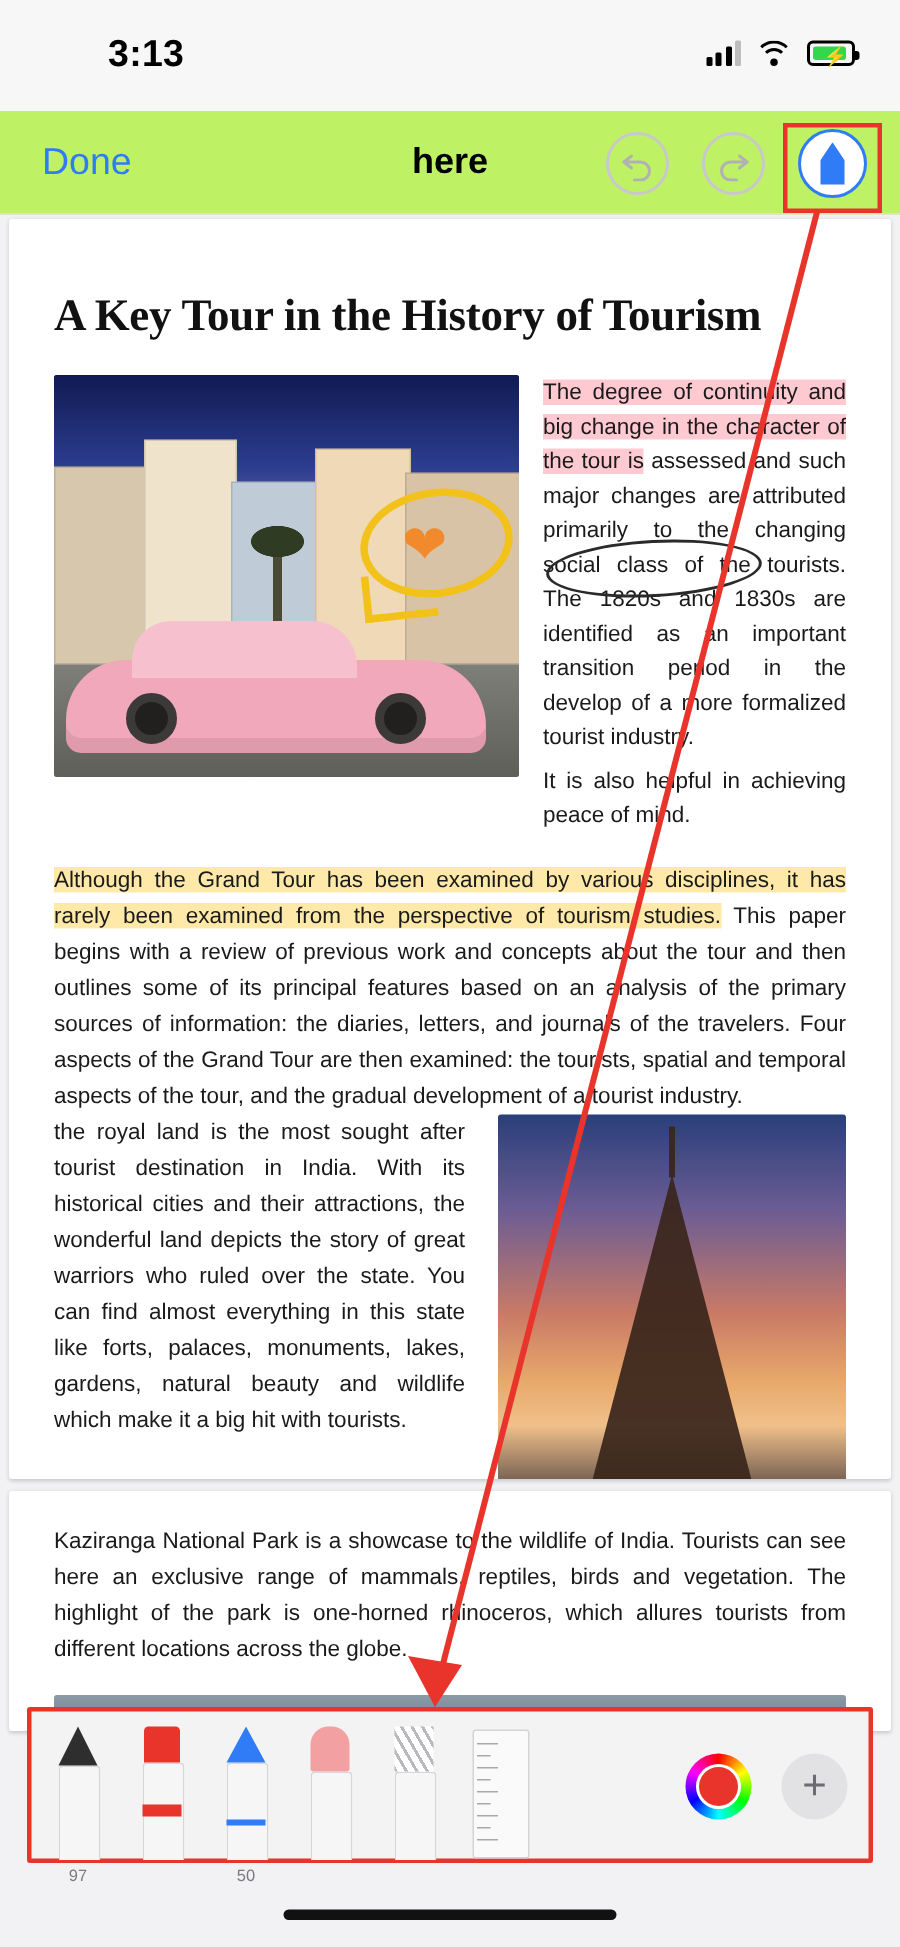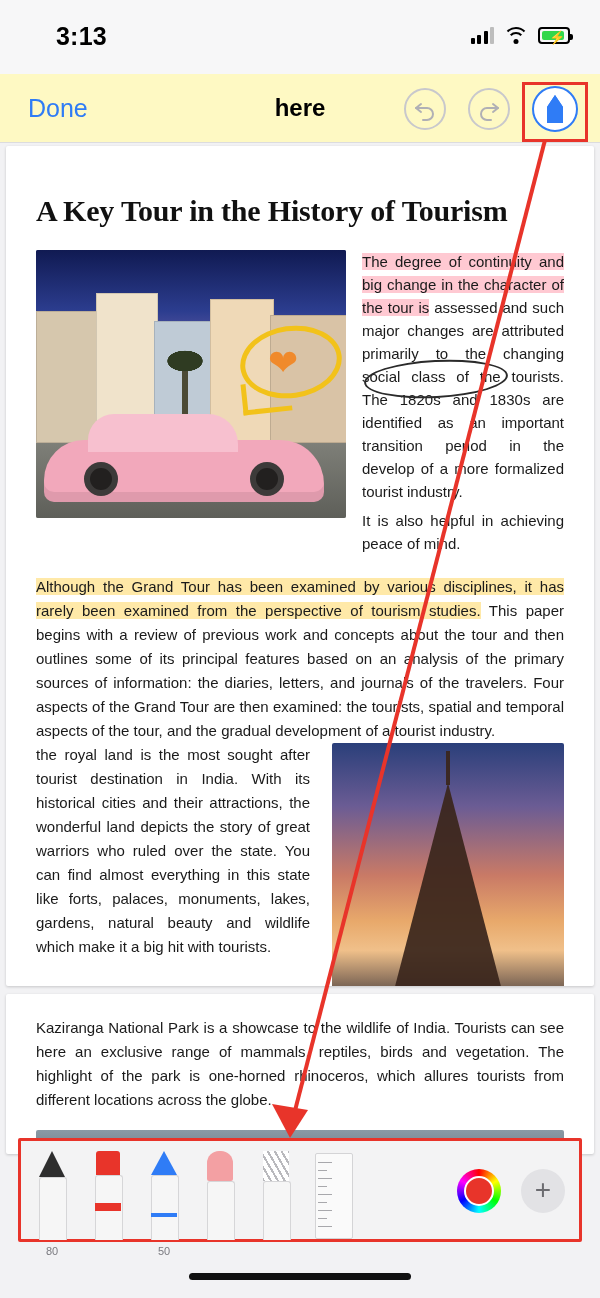--- a/index.html
+++ b/index.html
@@ -22,21 +22,21 @@
 
   
   .statusbar {
     position: absolute;
     top: 0; left: 0; right: 0;
     height: 74px;
     background: #f7f7f8;
   }
   .status-time {
     position: absolute;
-    left: 56px;
+    left: 72px;
     top: 22px;
     font-size: 25px;
     font-weight: bold;
     color: #000;
     letter-spacing: 0.2px;
   }
   .status-right {
     position: absolute;
     right: 30px;
     top: 26px;
@@ -117,21 +117,21 @@
     font-size: 13px;
     line-height: 15px;
     color: #000;
   }
 
   
   .navbar {
     position: absolute;
     top: 74px; left: 0; right: 0;
     height: 68px;
-    background: #fef9c3;
+    background: #bef264;
     border-bottom: 1px solid #dcdcde;
   }
   .done-btn {
     position: absolute;
     left: 28px;
     top: 20px;
     font-size: 25px;
     color: #2f7cf6;
     font-weight: 500;
     cursor: pointer;
@@ -693,21 +693,21 @@
   </svg>
 
   <div class="toolbar">
     <div class="tools">
 
       <div class="tool">
         <div class="tip">
             <div class="pen-tip"></div>
           </div>
         <div class="body" style="top:26px; height:62px;"></div>
-        <div class="label">80</div>
+        <div class="label">97</div>
       </div>
 
       <div class="tool">
         <div class="tip">
             <div class="marker-tip"></div>
           </div>
         <div class="body" style="top:24px; height:64px;"></div>
         <div style="position:absolute;left:4px;top:52px;width:26px;height:8px;background:#e8342a;"></div>
         <div class="label"></div>
       </div>

